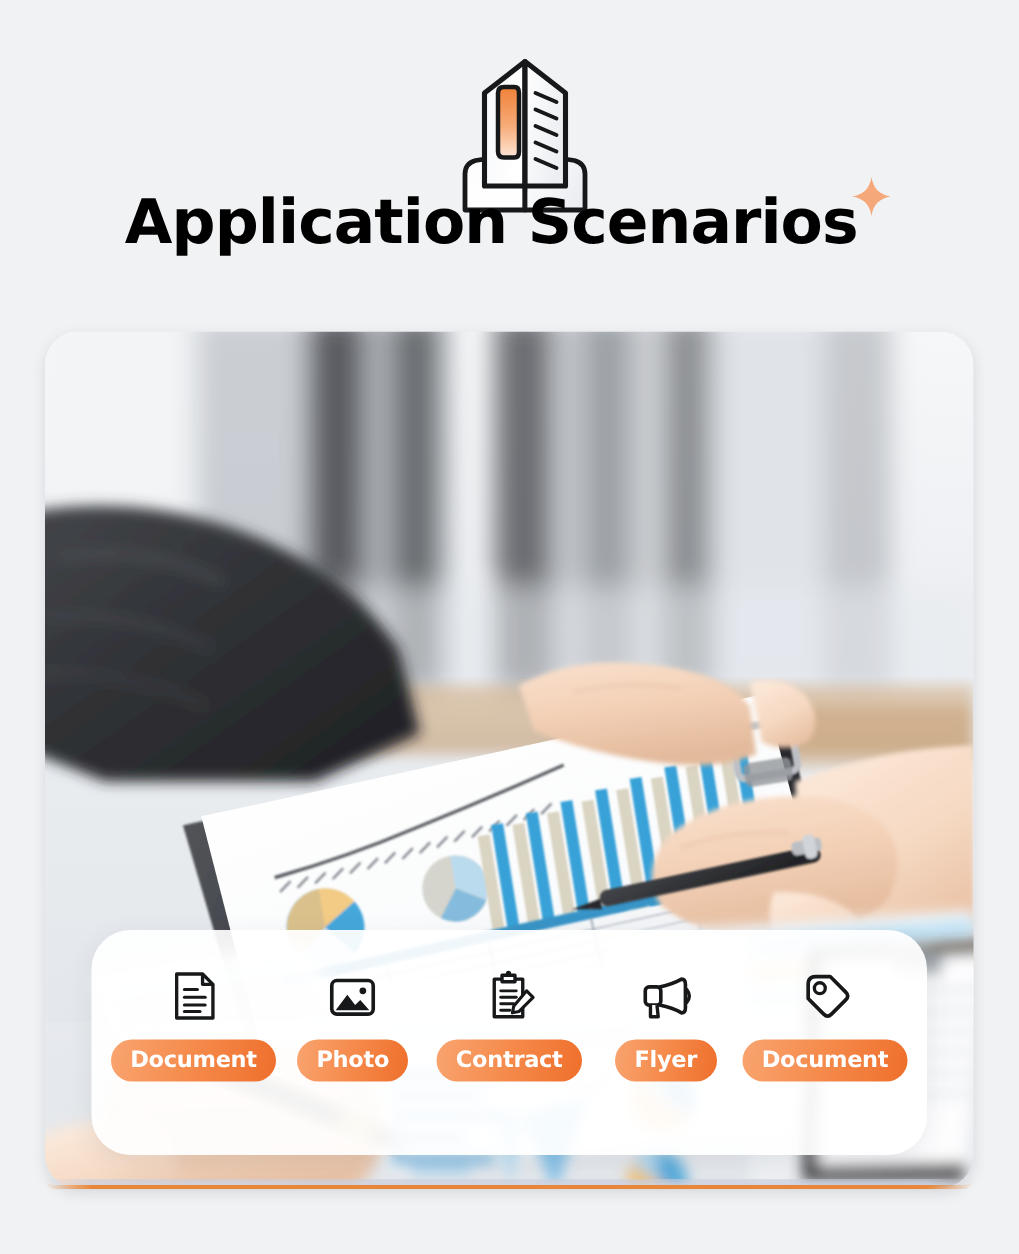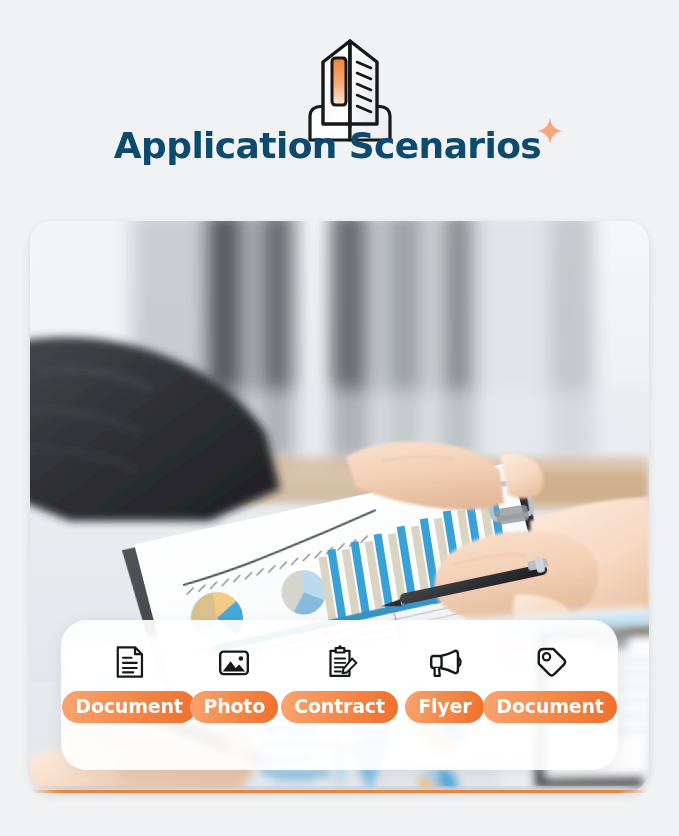--- a/index.html
+++ b/index.html
@@ -38,24 +38,24 @@
     left: 0;
     top: 128px;
     width: 679px;
     text-align: center;
     white-space: nowrap;
   }
 
   .page-title {
     display: inline-block;
     font-family: "DejaVu Sans", "Liberation Sans", sans-serif;
-    font-size: 36px;
+    font-size: 41px;
     font-weight: bold;
     letter-spacing: -0.6px;
-    color: #0c4a6e;
+    color: #000000;
     line-height: 1;
     vertical-align: middle;
   }
 
   .sparkle-icon {
     display: inline-block;
     width: 30px;
     height: 30px;
     vertical-align: top;
     margin-left: -6px;
@@ -133,21 +133,21 @@
     display: block;
   }
 
   .chip-label {
     display: inline-block;
     padding: 4px 13px 5px 13px;
     border-radius: 999px;
     background: linear-gradient(100deg, #f9a470 0%, #f58b4c 48%, #ef6f2c 100%);
     color: #ffffff;
     font-family: "DejaVu Sans", "Liberation Sans", sans-serif;
-    font-size: 19px;
+    font-size: 15px;
     font-weight: bold;
     letter-spacing: -0.2px;
     line-height: 1.22;
     white-space: nowrap;
   }
 </style>
 </head>
 <body>
 
 <div class="header">

